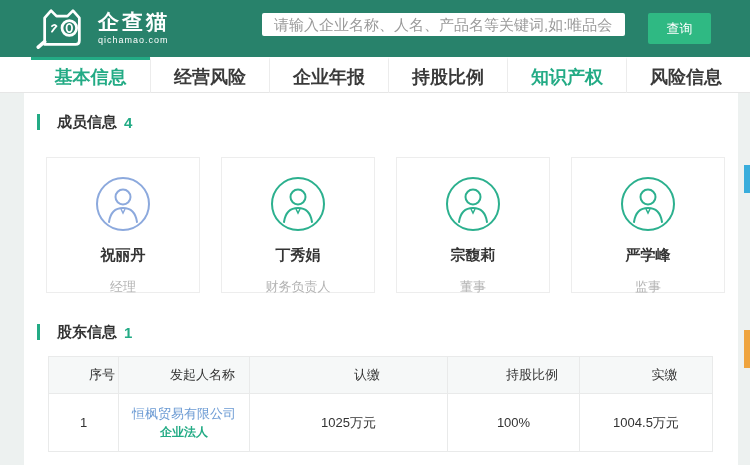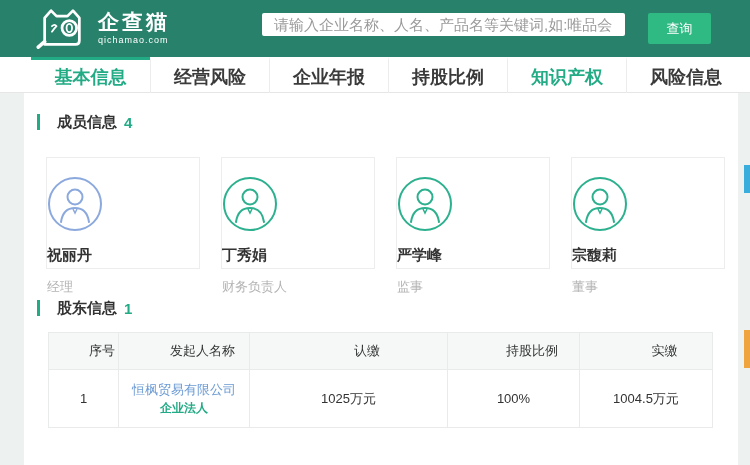--- a/index.html
+++ b/index.html
@@ -39,22 +39,22 @@
 
   .section-head { display:flex; align-items:center; margin-left:13px; height:18px; }
   .section-head .bar { width:3px; height:16px; background:#23AB85; margin-right:17px; }
   .section-title { font-size:15px; font-weight:bold; color:#333; }
   .section-count { font-size:15px; font-weight:bold; color:#23AB85; margin-left:7px; }
   .head-members { padding-top:0; margin-top:20px; }
   .head-shareholders { margin-top:30px; }
 
   
   .cards { display:flex; margin:26px 0 0 22px; }
-  .card { width:154px; height:112px; border:1px solid #EDEDED; background:#fff;
-    text-align:left; }
+  .card { width:154px; height:136px; border:1px solid #EDEDED; background:#fff;
+    text-align:center; }
   .card + .card { margin-left:21px; }
   .avatar { margin-top:18px; display:inline-block; }
   .member-name { margin-top:10px; font-size:15px; font-weight:bold; color:#333; }
   .member-role { margin-top:13px; font-size:13px; color:#B3B3B3; }
 
   
   .sh-table { margin:15px 0 0 24px; border-collapse:collapse; table-layout:fixed;
     width:664px; font-size:13px; color:#333; }
   .sh-table th, .sh-table td { border:1px solid #E9EAEA; text-align:center; }
   .sh-table th { height:37px; background:#F6F8F8; font-weight:normal;padding-left:37px; }
@@ -135,33 +135,33 @@
         <div class="member-role">财务负责人</div>
       </div>
 
       <div class="card">
         <svg class="avatar" width="56" height="56" viewBox="0 0 56 56" fill="none" stroke="#2CB08E" stroke-width="2">
           <circle cx="28" cy="28" r="26"></circle>
           <circle cx="28" cy="21" r="7.5"></circle>
           <path d="M14 46 Q16 32 28 32 Q40 32 42 46" stroke-linecap="round"></path>
           <path d="M26 33 L28 37 L30 33" stroke-width="1.5"></path>
         </svg>
-        <div class="member-name">严学峰</div>
-        <div class="member-role">监事</div>
+        <div class="member-name">宗馥莉</div>
+        <div class="member-role">董事</div>
       </div>
 
       <div class="card">
         <svg class="avatar" width="56" height="56" viewBox="0 0 56 56" fill="none" stroke="#2CB08E" stroke-width="2">
           <circle cx="28" cy="28" r="26"></circle>
           <circle cx="28" cy="21" r="7.5"></circle>
           <path d="M14 46 Q16 32 28 32 Q40 32 42 46" stroke-linecap="round"></path>
           <path d="M26 33 L28 37 L30 33" stroke-width="1.5"></path>
         </svg>
-        <div class="member-name">宗馥莉</div>
-        <div class="member-role">董事</div>
+        <div class="member-name">严学峰</div>
+        <div class="member-role">监事</div>
       </div>
 
     </div>
 
     <div class="section-head head-shareholders">
       <span class="bar"></span>
       <span class="section-title">股东信息</span>
       <span class="section-count">1</span>
     </div>
 

